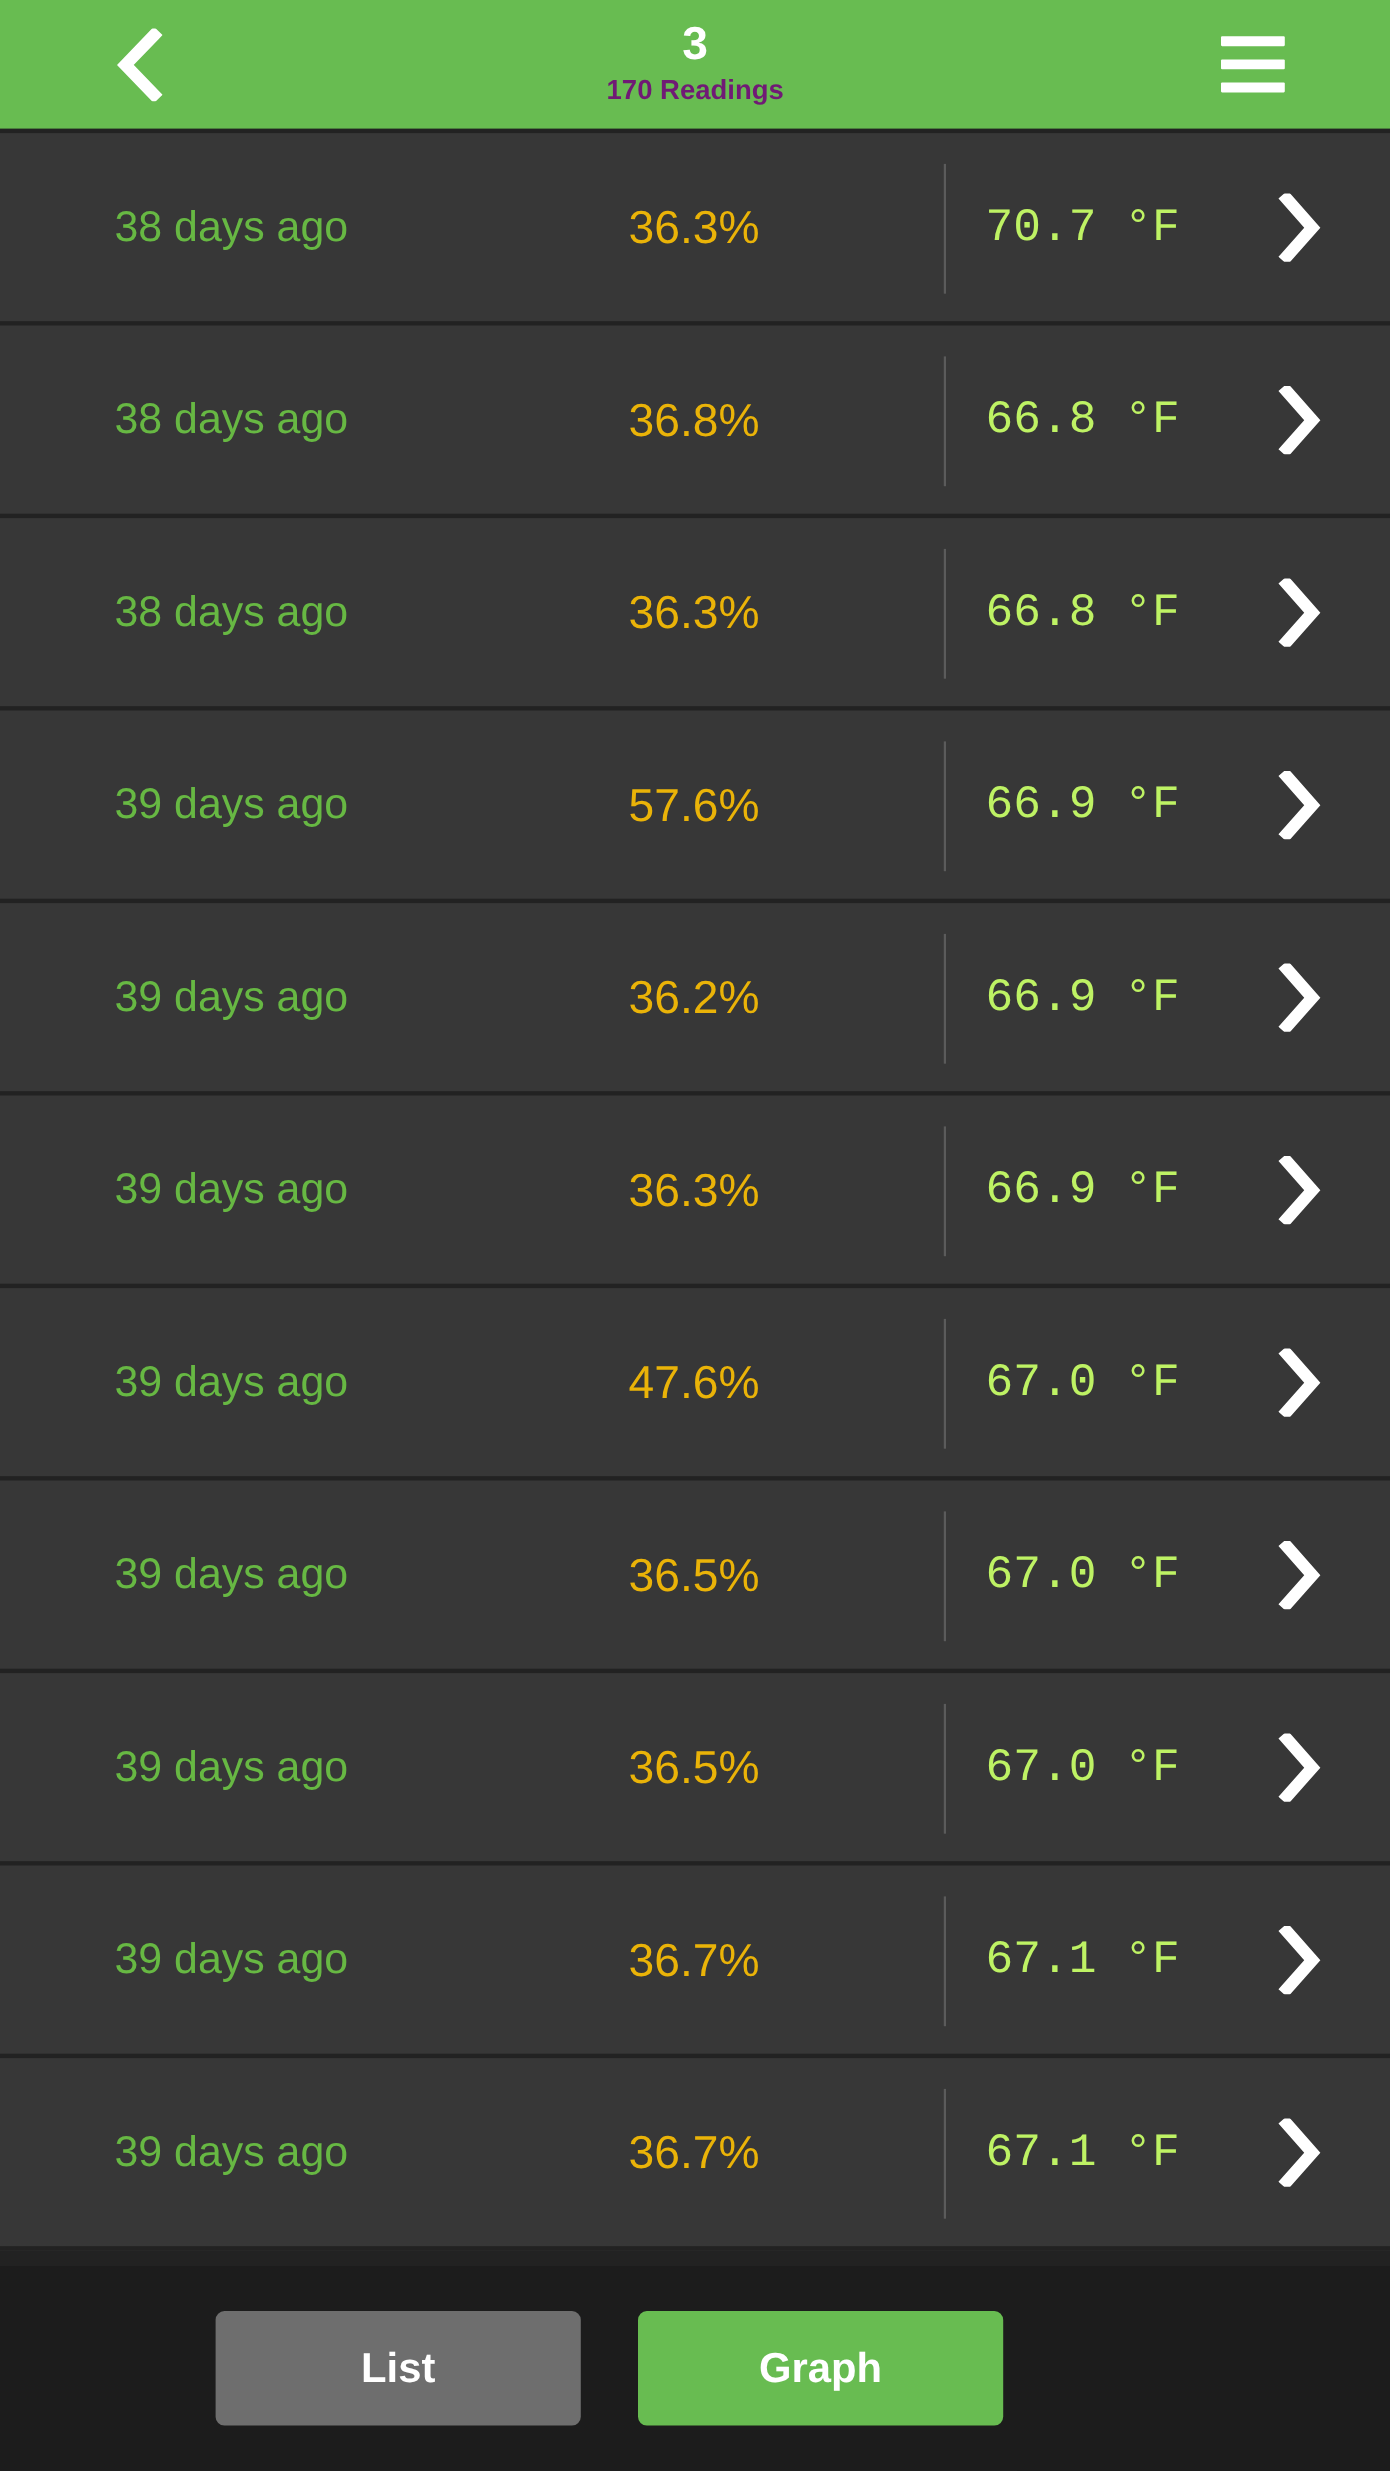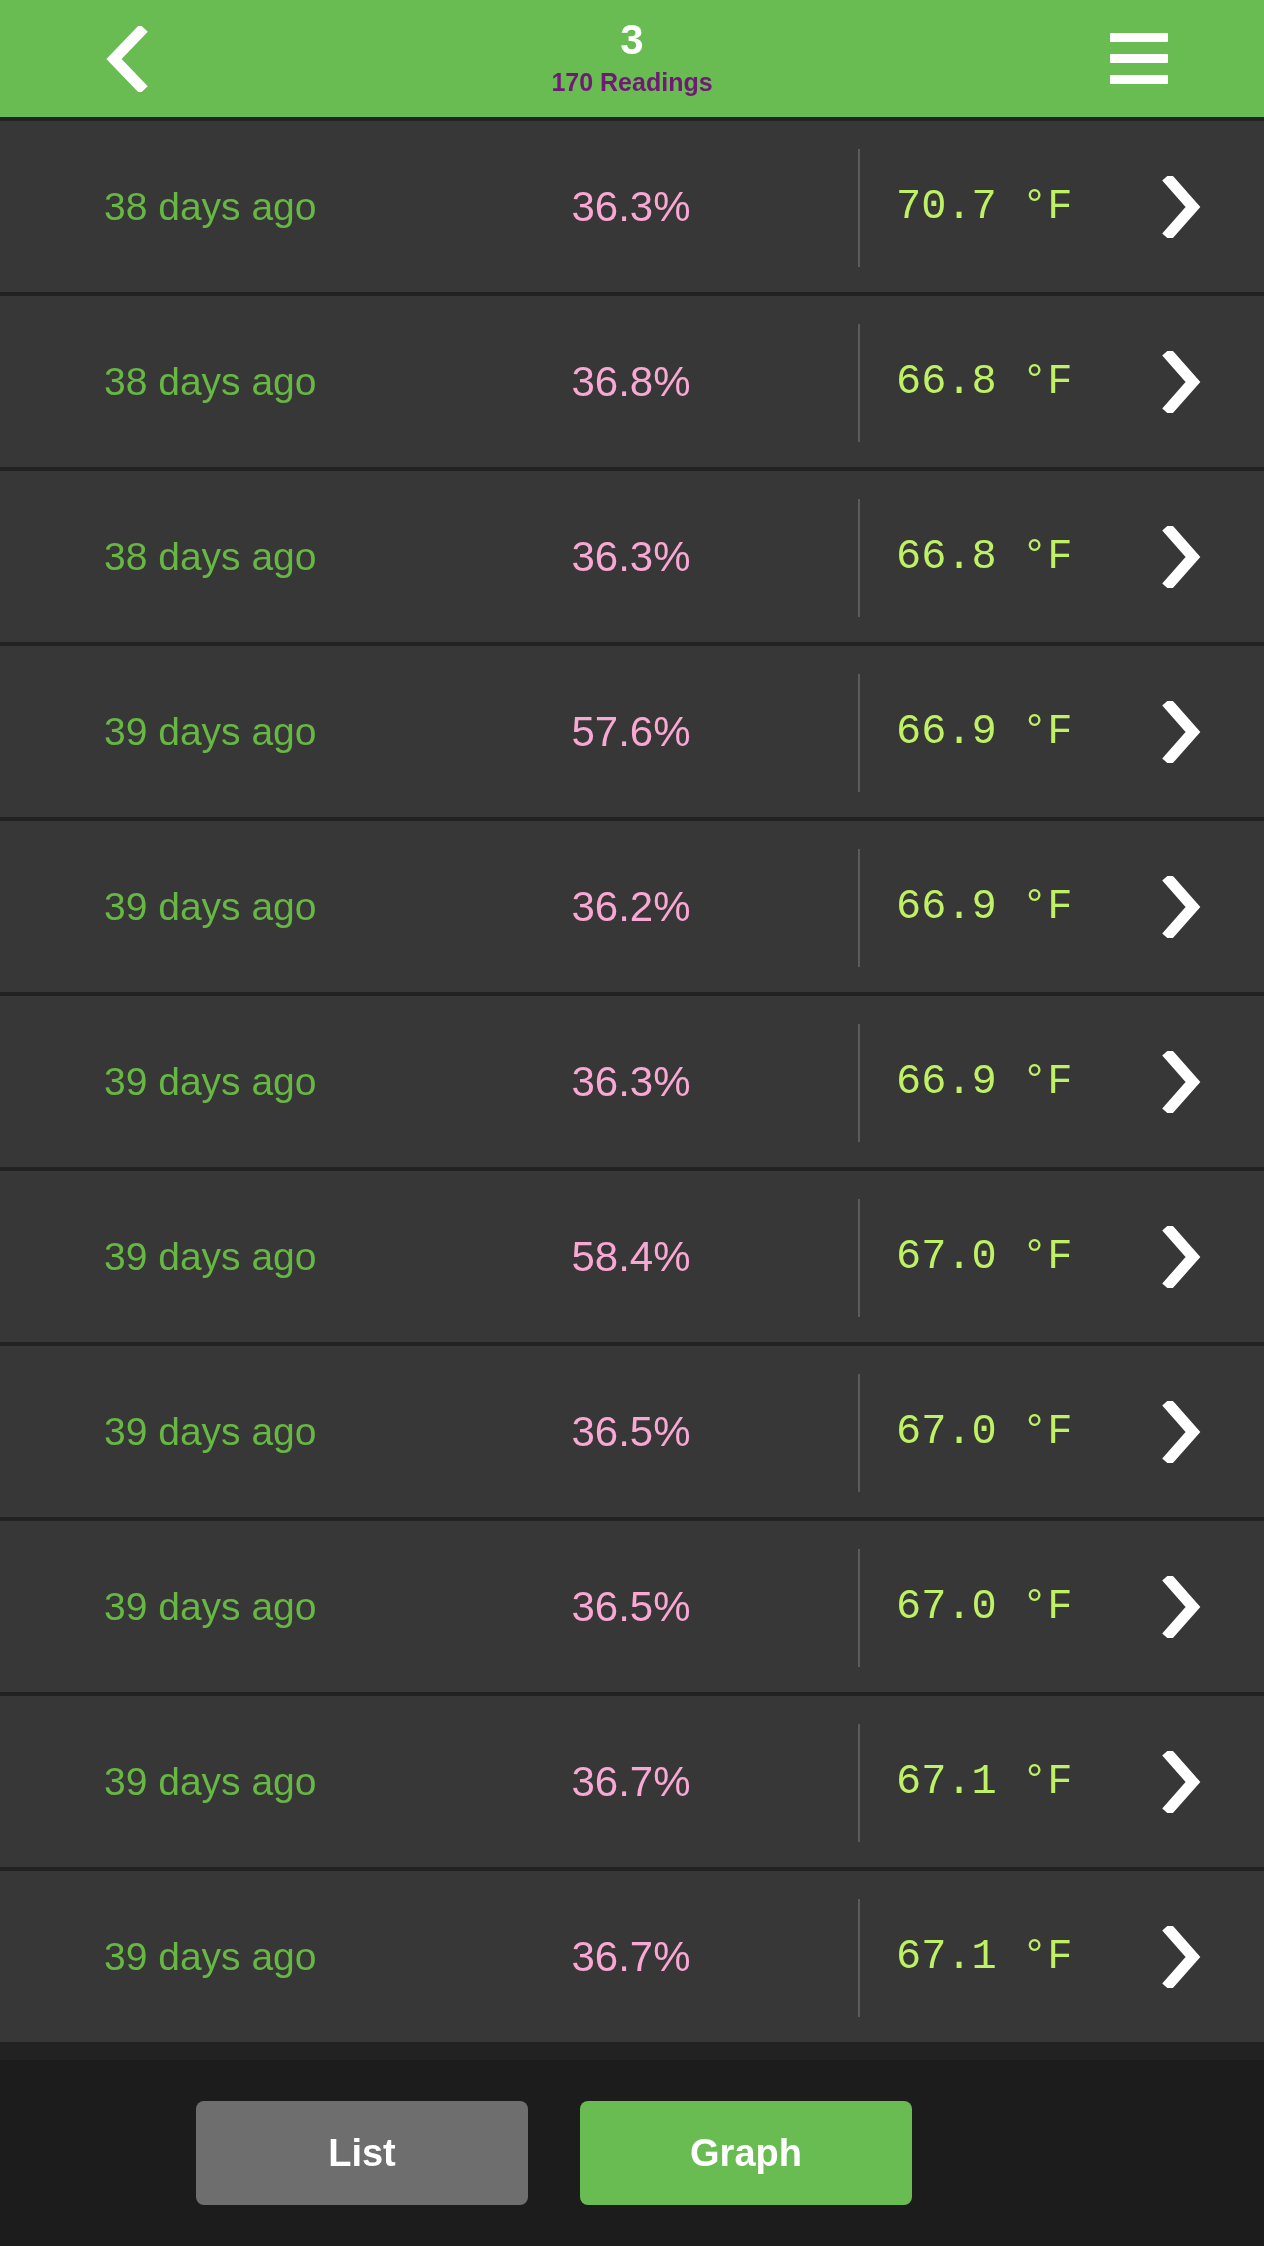--- a/index.html
+++ b/index.html
@@ -94,21 +94,21 @@
     color:#67b843;
     font-size:39px;
     line-height:44px;
     white-space:nowrap;
   }
   .cell-humidity {
     position:absolute;
     left:556px;
     width:150px;
     text-align:center;
-    color:#f9a8d4;
+    color:#eab308;
     font-size:42px;
     font-weight:500;
     line-height:46px;
     white-space:nowrap;
   }
   .divider {
     position:absolute;
     left:858px;
     top:28px;
     width:2px;
@@ -251,21 +251,21 @@
         <div class="divider"></div>
         <div class="cell-temp">66.9 °F</div>
         <div class="cell-chevron">
           <svg width="42" height="62" viewBox="0 0 42 62">
             <polyline points="10,5 33,31 10,57" fill="none" stroke="#ffffff" stroke-width="11" stroke-linecap="square" stroke-linejoin="miter"></polyline>
           </svg>
         </div>
       </div>
       <div class="row">
         <div class="cell-date">39 days ago</div>
-        <div class="cell-humidity">58.4%</div>
+        <div class="cell-humidity">47.6%</div>
         <div class="divider"></div>
         <div class="cell-temp">67.0 °F</div>
         <div class="cell-chevron">
           <svg width="42" height="62" viewBox="0 0 42 62">
             <polyline points="10,5 33,31 10,57" fill="none" stroke="#ffffff" stroke-width="11" stroke-linecap="square" stroke-linejoin="miter"></polyline>
           </svg>
         </div>
       </div>
       <div class="row">
         <div class="cell-date">39 days ago</div>

